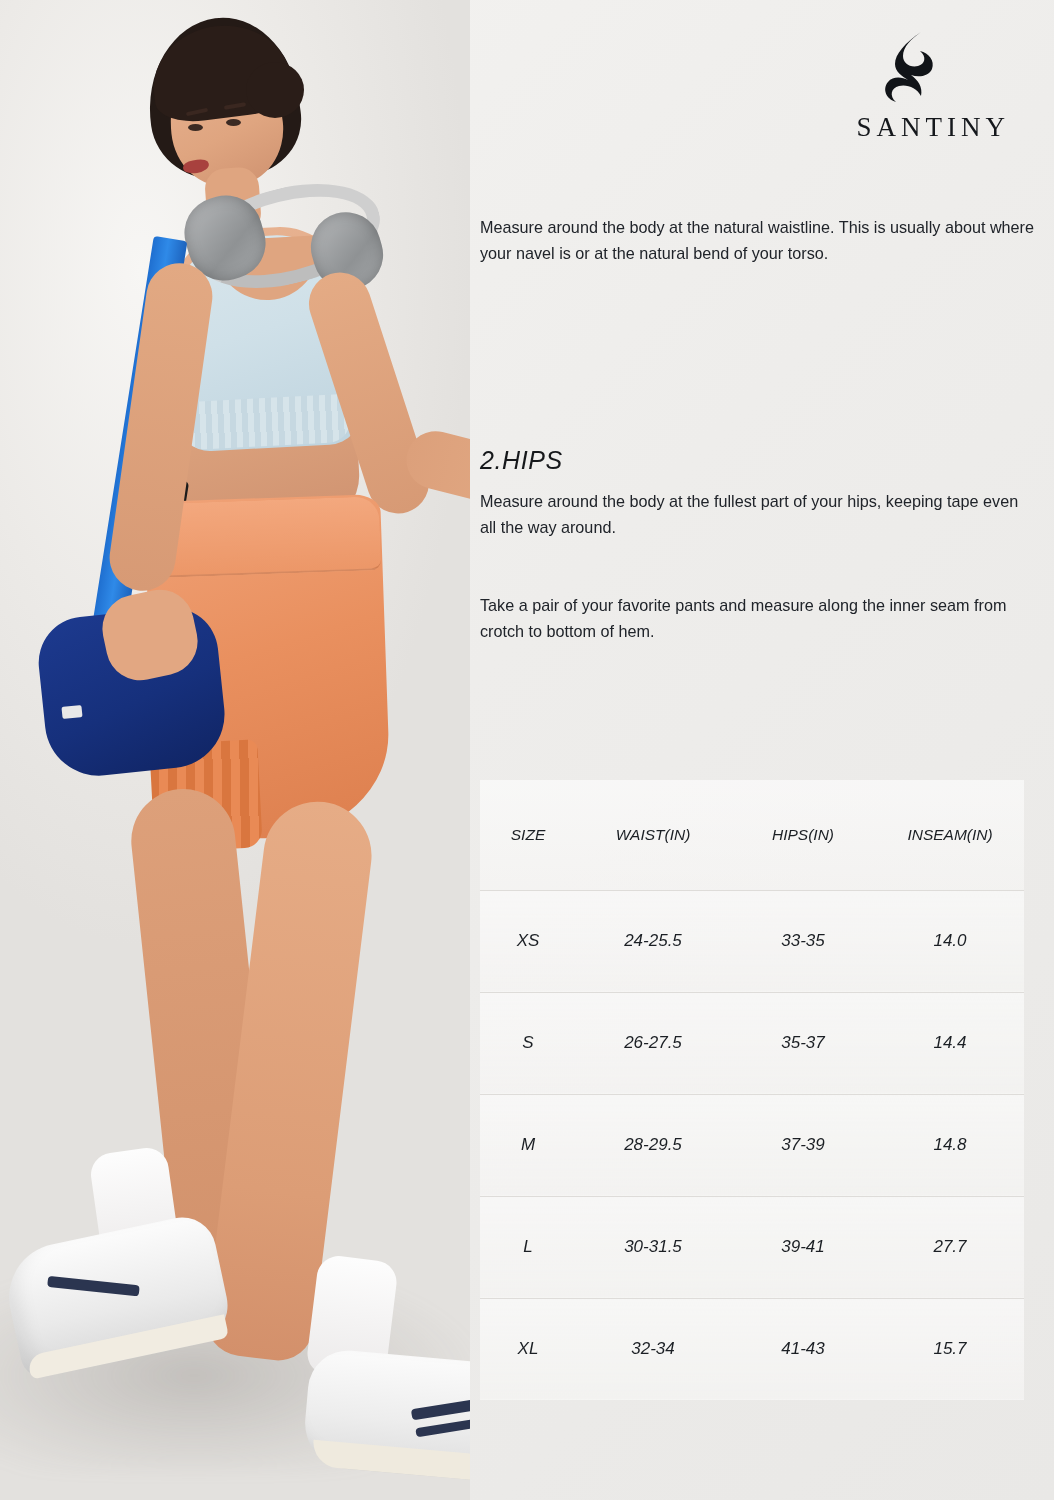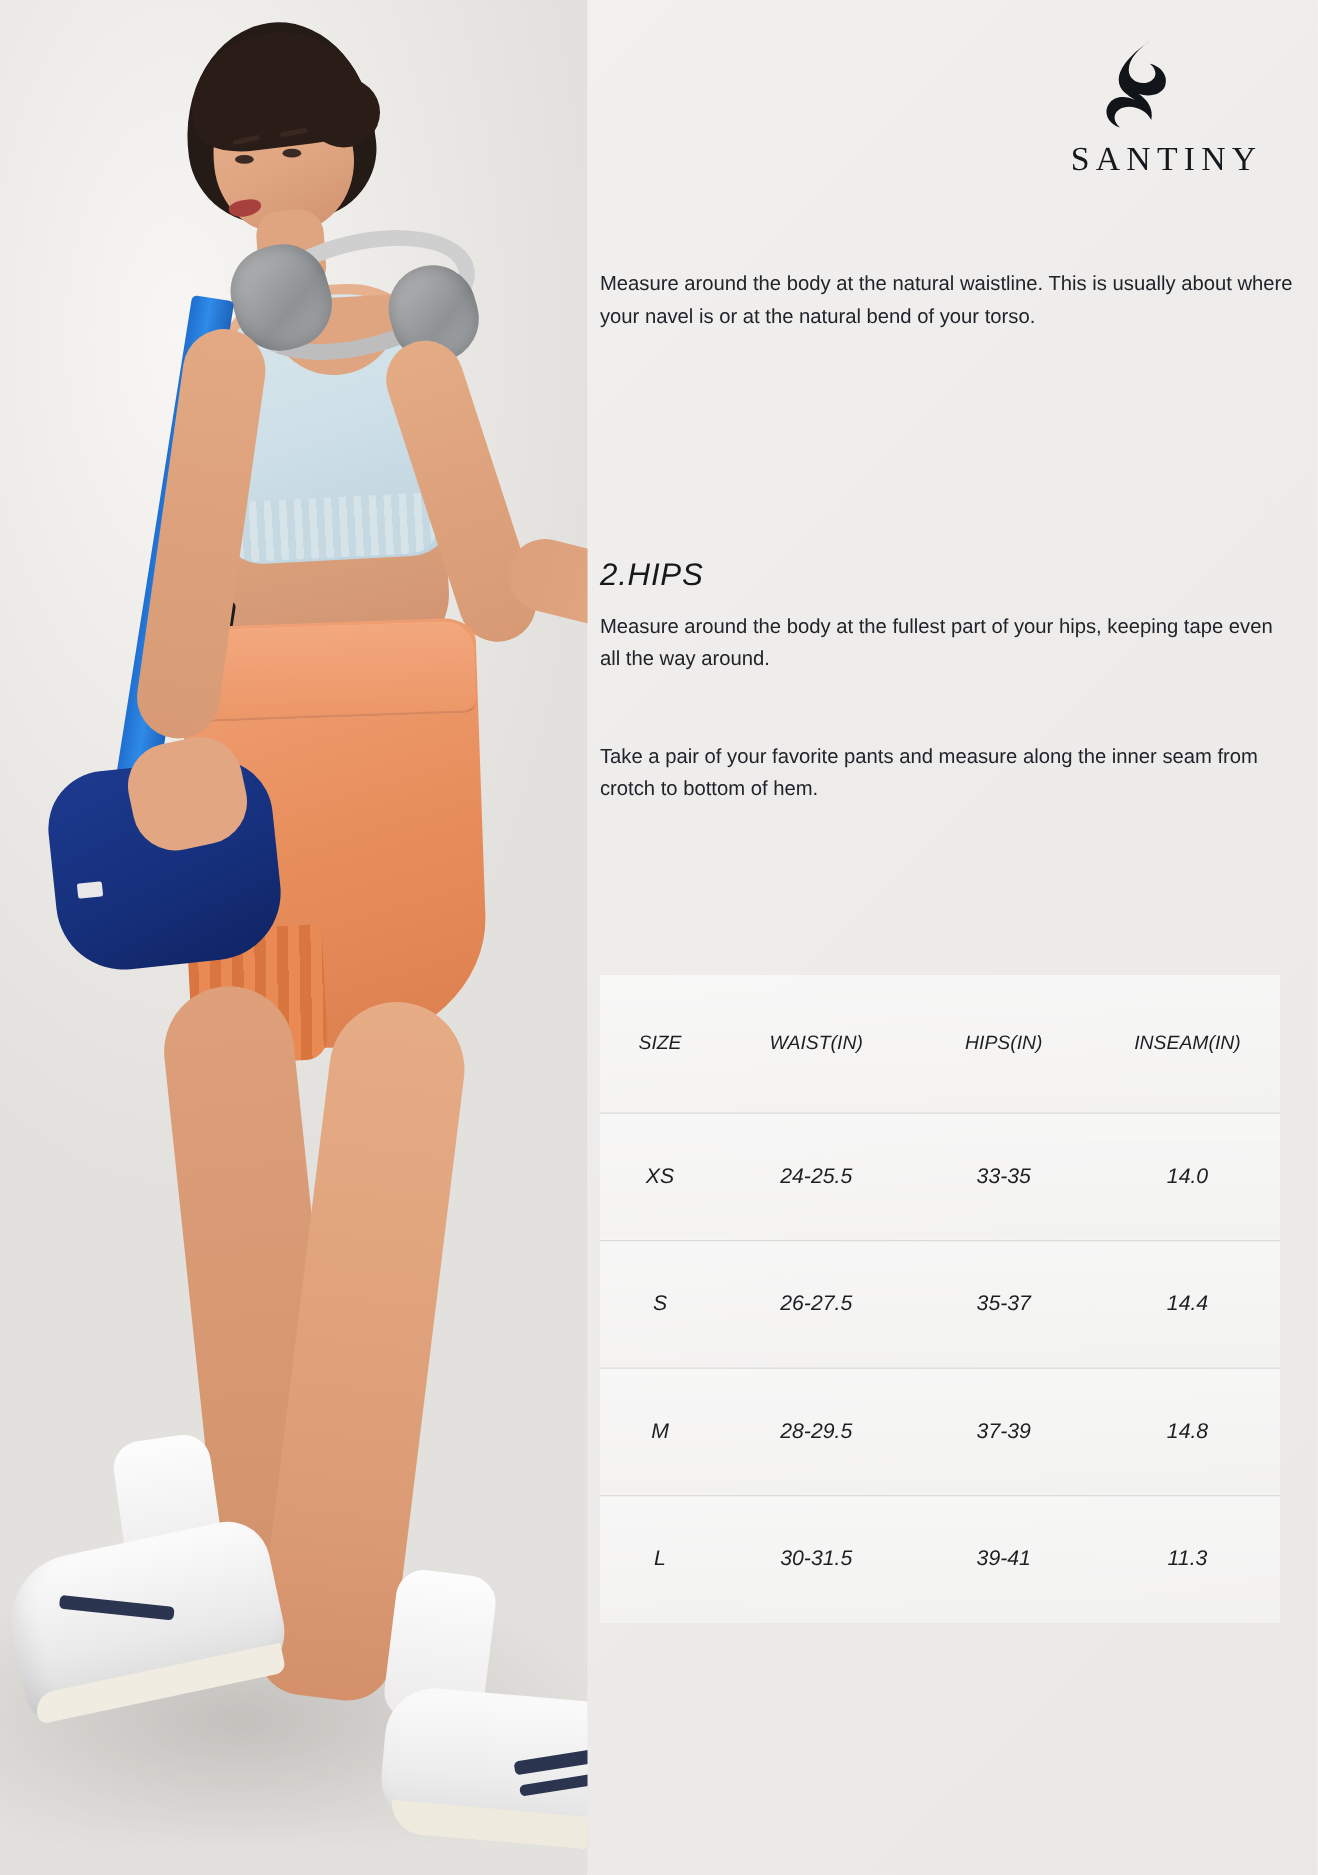--- a/index.html
+++ b/index.html
@@ -445,19 +445,25 @@
         <tr>
           <td>M</td>
           <td>28-29.5</td>
           <td>37-39</td>
           <td>14.8</td>
         </tr>
         <tr>
           <td>L</td>
           <td>30-31.5</td>
           <td>39-41</td>
-          <td>11.3</td>
+          <td>27.7</td>
+        </tr>
+        <tr>
+          <td>XL</td>
+          <td>32-34</td>
+          <td>41-43</td>
+          <td>15.7</td>
         </tr>
       </tbody>
     </table>
 
   </div>
 </div>
 
 </body></html>

